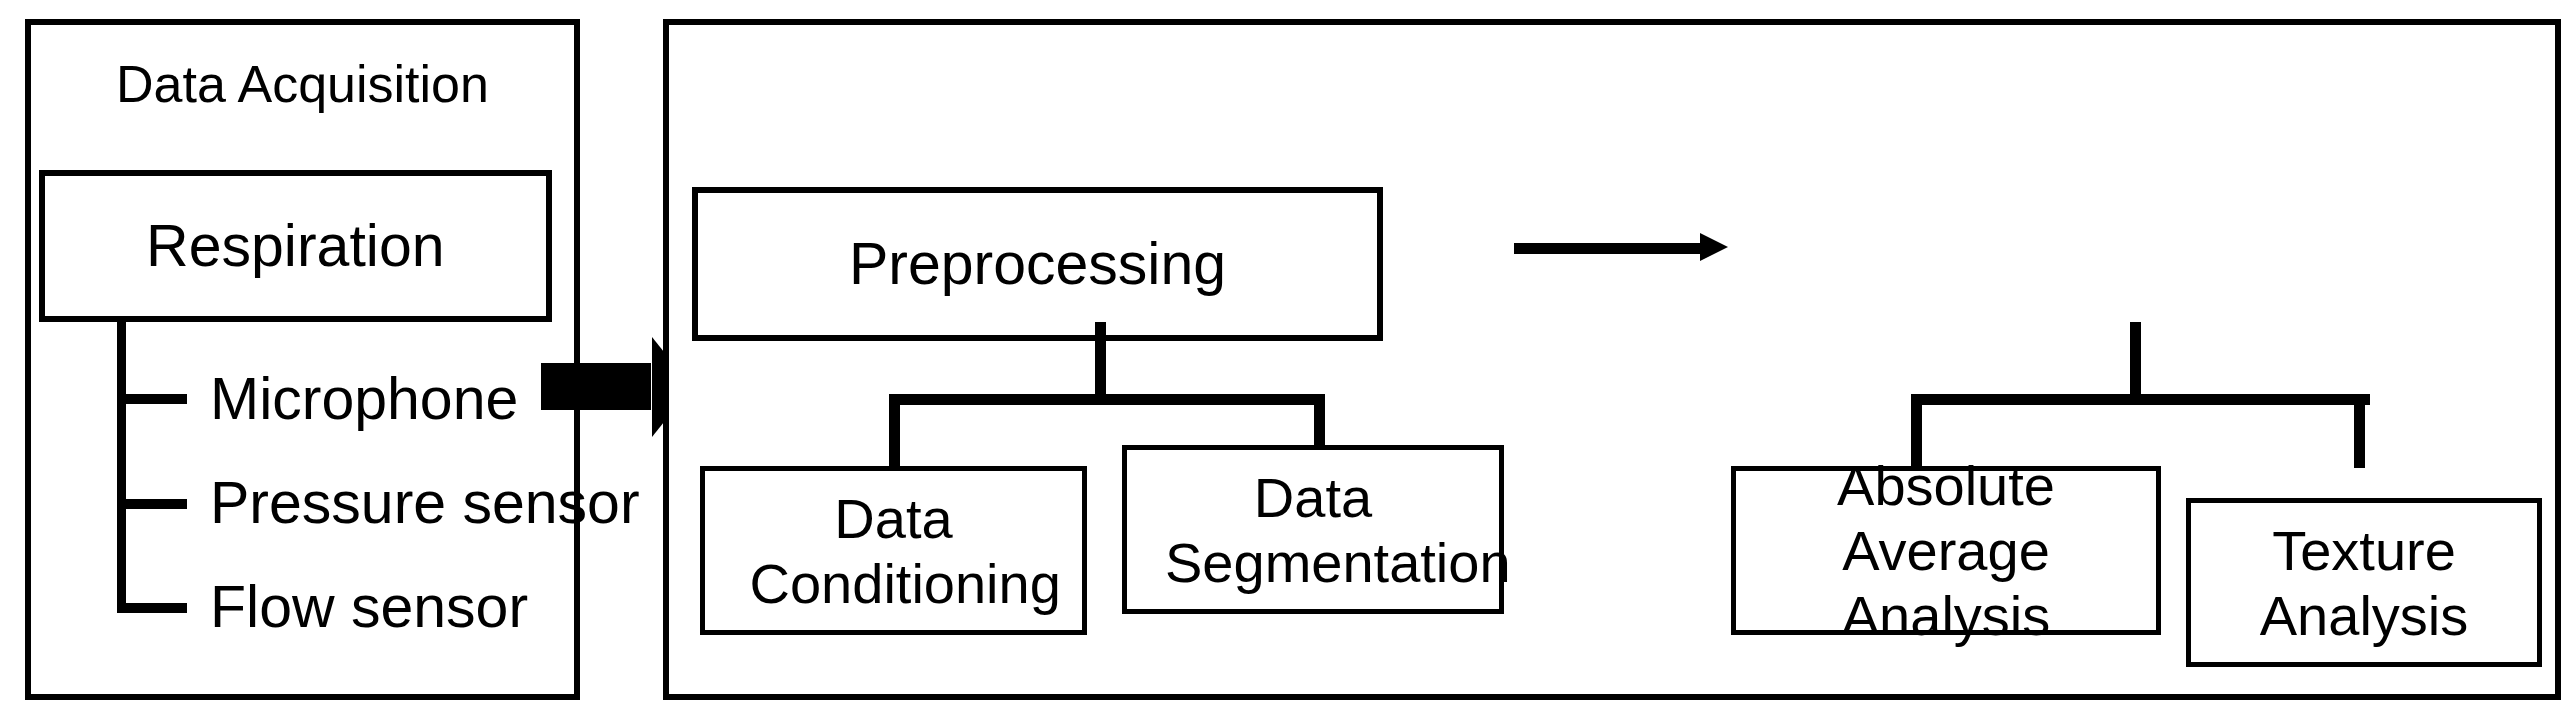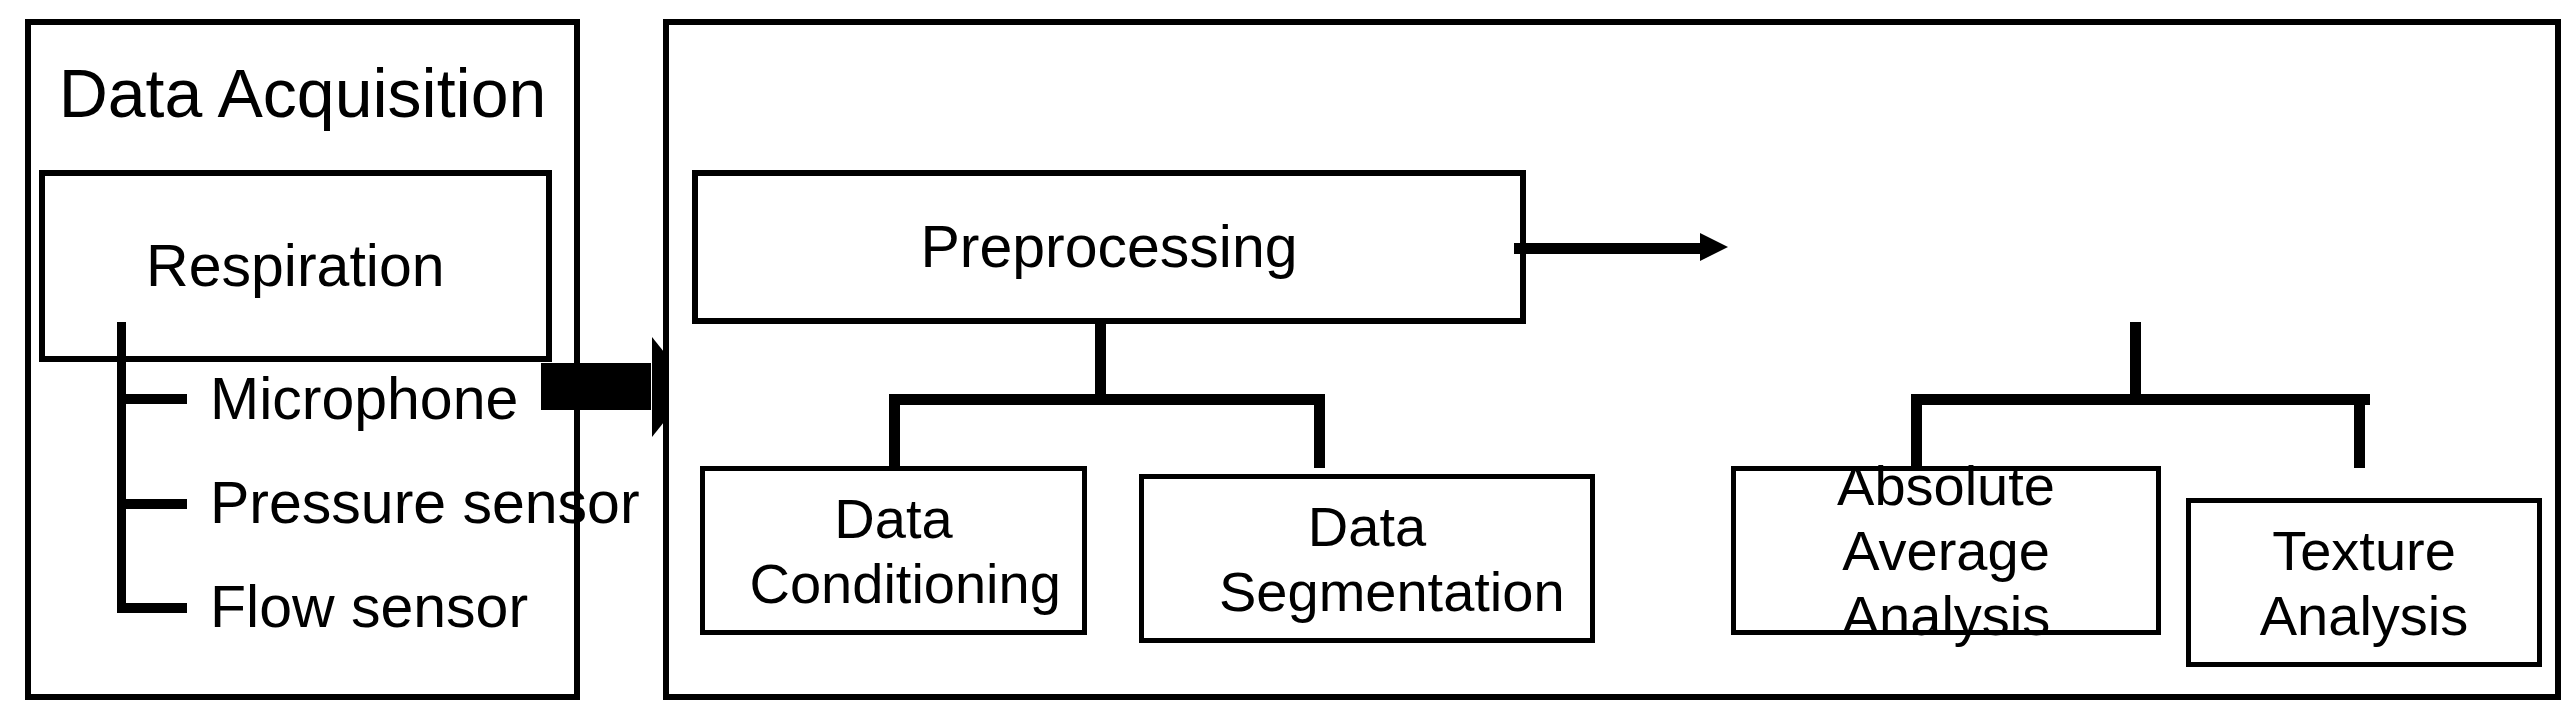--- a/index.html
+++ b/index.html
@@ -7,58 +7,58 @@
   #canvas {
     position:relative; width:2576px; height:716px; background:#ffffff;
     color:#000; font-family:"Liberation Sans", sans-serif; overflow:hidden;
   }
   .panel { position:absolute; border:6.2px solid #000; background:#fff; }
   #panel-da { left:25px;  top:19.4px; width:555px;  height:681px; }
   #panel-sp { left:663px; top:19.4px; width:1898px; height:681px; }
 
   .panel-title {
     position:absolute; left:0; top:31px; width:100%;
-    text-align:center; font-size:68px; line-height:1.1; white-space:nowrap;
+    text-align:center; font-size:52px; line-height:1.1; white-space:nowrap;
   }
 
   .box { position:absolute; border:6.2px solid #000; background:#fff;
          display:flex; align-items:center; justify-content:center; text-align:center; }
   .box-lg { font-size:59px; line-height:1.1; }
   .box-sm { border-width:5.4px; font-size:56px; line-height:65px; }
   .box-sm .wrap { display:inline-block; }
 
   
-  #respiration-box { left:7.8px; top:145px; width:513px; height:192px; }
+  #respiration-box { left:7.8px; top:145px; width:513px; height:152px; }
   .tline { position:absolute; background:#000; }
   #da-vline  { left:86px; top:297px; width:9.3px; height:291px; }
   .da-tick   { left:86px; width:70px; height:9.3px; }
   #da-tick-0 { top:369px; } #da-tick-1 { top:474px; } #da-tick-2 { top:578px; }
   .sensor-label { position:absolute; left:179px; width:366px; height:54px;
                   font-size:59px; line-height:54px; white-space:nowrap; text-align:left; }
   #sensor-0 { top:347px; } #sensor-1 { top:451px; } #sensor-2 { top:555px; }
 
   
   #flow-arrow-body { position:absolute; left:541px; top:363px; width:110px; height:47px; background:#000; }
   #flow-arrow-head { position:absolute; left:652px; top:337px; width:0; height:0;
     border-left:40px solid #000; border-top:50px solid transparent; border-bottom:50px solid transparent; }
 
   
-  #preprocessing-box      { left:23px;   top:145px; width:834px; height:154px; }
+  #preprocessing-box      { left:23px;   top:162px; width:691px; height:154px; }
   #feature-extraction-box { left:1059px; top:145px; width:814px; height:154px; }
 
   #pp-fe-arrow-line { left:845px; top:218px; width:190px; height:11px; }
   #pp-fe-arrow-head { position:absolute; left:1031px; top:208px; width:0; height:0;
     border-left:28px solid #000; border-top:14.8px solid transparent; border-bottom:14.8px solid transparent; }
 
   #pp-stub   { left:426px;  top:297px; width:11px;  height:74px; }
   #pp-bar    { left:220px;  top:369px; width:436px; height:11px; }
   #pp-drop-l { left:220px;  top:379px; width:11px;  height:64px; }
   #pp-drop-r { left:645px;  top:379px; width:11px;  height:64px; }
   #dc-box    { left:31px;   top:441px; width:387px; height:169px; }
-  #ds-box    { left:453px;  top:449px; width:456px; height:169px;margin-left:17px; }
+  #ds-box    { left:453px;  top:420px; width:382px; height:169px; }
   #dc-box .wrap { max-width:288px; }
   #ds-box .wrap { max-width:296px; }
 
   #fe-stub   { left:1461px; top:297px; width:11px;  height:74px; }
   #fe-bar    { left:1242px; top:369px; width:459px; height:11px; }
   #fe-drop-l { left:1242px; top:379px; width:11px;  height:64px; }
   #fe-drop-r { left:1685px; top:379px; width:11px;  height:64px; }
   #aaa-box   { left:1062px; top:441px; width:430px; height:169px; }
   #ta-box    { left:1517px; top:441px; width:356px; height:169px;margin-top:32px; }
   #aaa-box .wrap { max-width:381px; }

